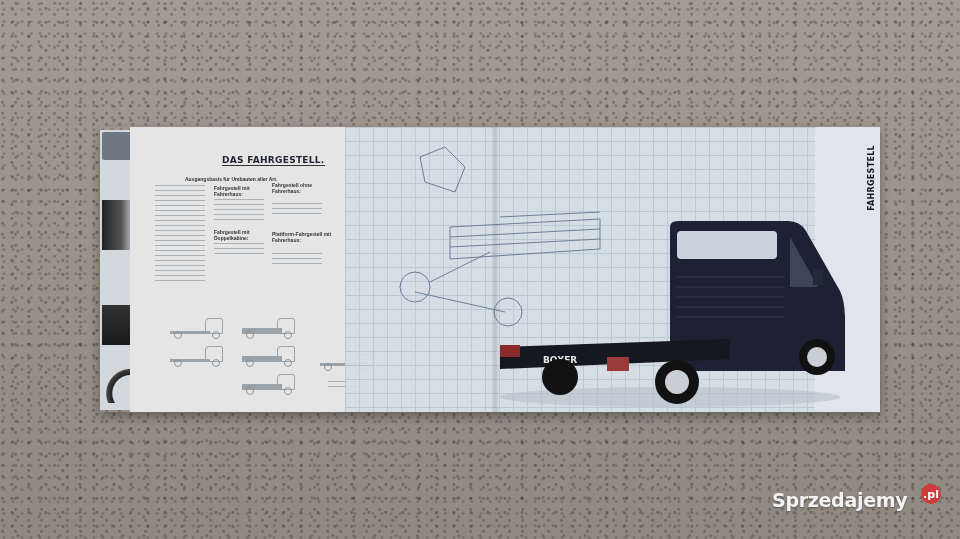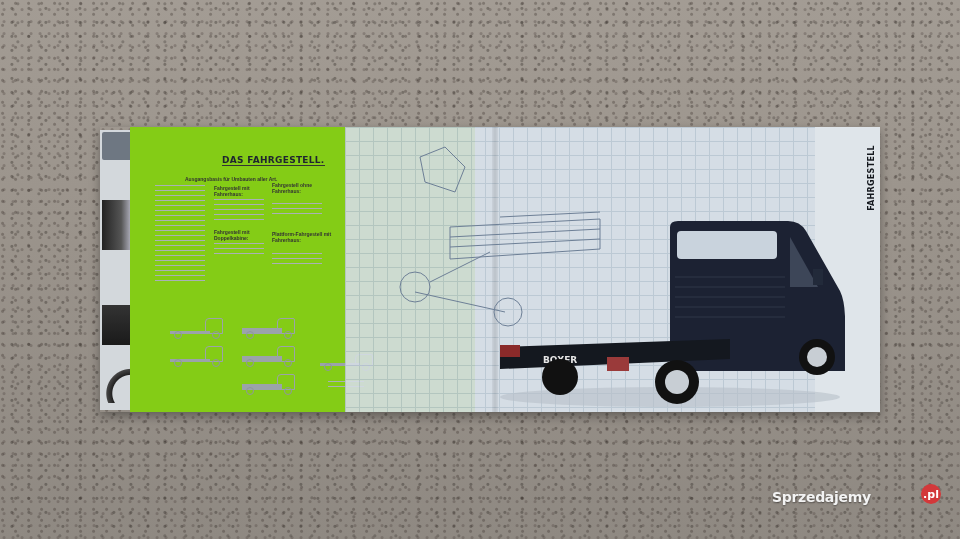--- a/index.html
+++ b/index.html
@@ -14,41 +14,41 @@
       linear-gradient(180deg,#a39c94 0%,#9a938b 45%,#8f8982 100%);
     background-size:13px 11px,17px 14px,9px 12px,21px 19px,100% 100%;}
   .brochure{position:absolute;left:100px;top:127px;width:780px;height:285px;
     box-shadow:0 4px 10px rgba(0,0,0,.35);}
   .back-page{position:absolute;left:0;top:3px;width:40px;height:280px;background:#d3d8dc;border-right:1px solid #c4c9cd;}
   .thumb{position:absolute;left:2px;width:32px;background:#2b2e33;}
   .thumb.t1{top:2px;height:28px;background:#6e7782;border-radius:2px;}
   .thumb.t2{top:70px;height:50px;background:linear-gradient(90deg,#222 0,#555 60%,#ccd 100%);}
   .thumb.t3{top:175px;height:40px;background:linear-gradient(180deg,#333,#1a1a1a);}
   .thumb.t4{top:225px;height:48px;background:radial-gradient(circle at 90% 80%,transparent 18px,#222 19px,#444 24px,transparent 25px);}
-  .left-page{position:absolute;left:30px;top:0;width:345px;height:285px;background:#84cc16;}
+  .left-page{position:absolute;left:30px;top:0;width:345px;height:285px;background:#e5e5e5;}
   .right-page{position:absolute;left:375px;top:0;width:405px;height:285px;background:#dfe5ea;}
   .grid-area{position:absolute;left:245px;top:0;width:470px;height:285px;
     background-color:#d5dde5;
     background-image:linear-gradient(#b9c6d2 1px,transparent 1px),linear-gradient(90deg,#b9c6d2 1px,transparent 1px);
     background-size:14px 14px;opacity:.9;}
   .gutter{position:absolute;left:392px;top:0;width:6px;height:285px;background:linear-gradient(90deg,rgba(0,0,0,.05),rgba(0,0,0,.12),rgba(0,0,0,.05));}
   .page-title{position:absolute;left:92px;top:28px;font-family:"DejaVu Sans",sans-serif;font-weight:bold;font-size:9px;color:#1f2530;letter-spacing:.3px;border-bottom:1px solid #333;}
   .subhead{position:absolute;left:55px;top:49px;font-size:5px;font-weight:bold;color:#333;}
   .col-h{position:absolute;font-size:5px;font-weight:bold;color:#333;line-height:6px;width:60px;}
   .body-lines{position:absolute;background:repeating-linear-gradient(180deg,#a9b0b6 0 1px,transparent 1px 5px);}
   .trucks{position:absolute;left:40px;top:192px;}
   .truck-icon{position:absolute;width:55px;height:20px;}
   .truck-icon .bed{position:absolute;left:0;bottom:5px;width:40px;height:3px;background:#9ba3aa;}
   .truck-icon .cab{position:absolute;right:2px;bottom:5px;width:16px;height:14px;border:1px solid #9ba3aa;border-radius:4px 2px 0 0;}
   .truck-icon .w1,.truck-icon .w2{position:absolute;bottom:0;width:6px;height:6px;border:1px solid #8f979e;border-radius:50%;}
   .truck-icon .w1{left:4px;}.truck-icon .w2{right:5px;}
   .spine-label{position:absolute;right:4px;top:18px;writing-mode:vertical-rl;transform:rotate(180deg);font-family:"DejaVu Sans",sans-serif;font-weight:bold;font-size:8px;color:#14181e;letter-spacing:.3px;}
   .sketch{position:absolute;left:290px;top:10px;width:220px;height:200px;}
   .truck-photo{position:absolute;left:395px;top:90px;width:350px;height:190px;}
-  .watermark{position:absolute;left:772px;top:489px;font-family:"DejaVu Sans",sans-serif;font-weight:bold;font-size:14px;color:#f3f3f3;letter-spacing:-.3px;text-shadow:0 1px 2px rgba(0,0,0,.4);}
+  .watermark{position:absolute;left:772px;top:489px;font-family:"DejaVu Sans",sans-serif;font-weight:bold;font-size:19px;color:#f3f3f3;letter-spacing:-.3px;text-shadow:0 1px 2px rgba(0,0,0,.4);}
   .wm-badge{position:absolute;left:921px;top:484px;width:20px;height:20px;border-radius:50%;background:#d3383a;color:#fff;font-size:11px;font-weight:bold;display:flex;align-items:center;justify-content:center;font-family:"DejaVu Sans",sans-serif;}
 </style>
 </head>
 <body>
 
 <div class="granite"></div>
 
 <div class="brochure">
   <div class="back-page">
     <div class="thumb t1"></div>

